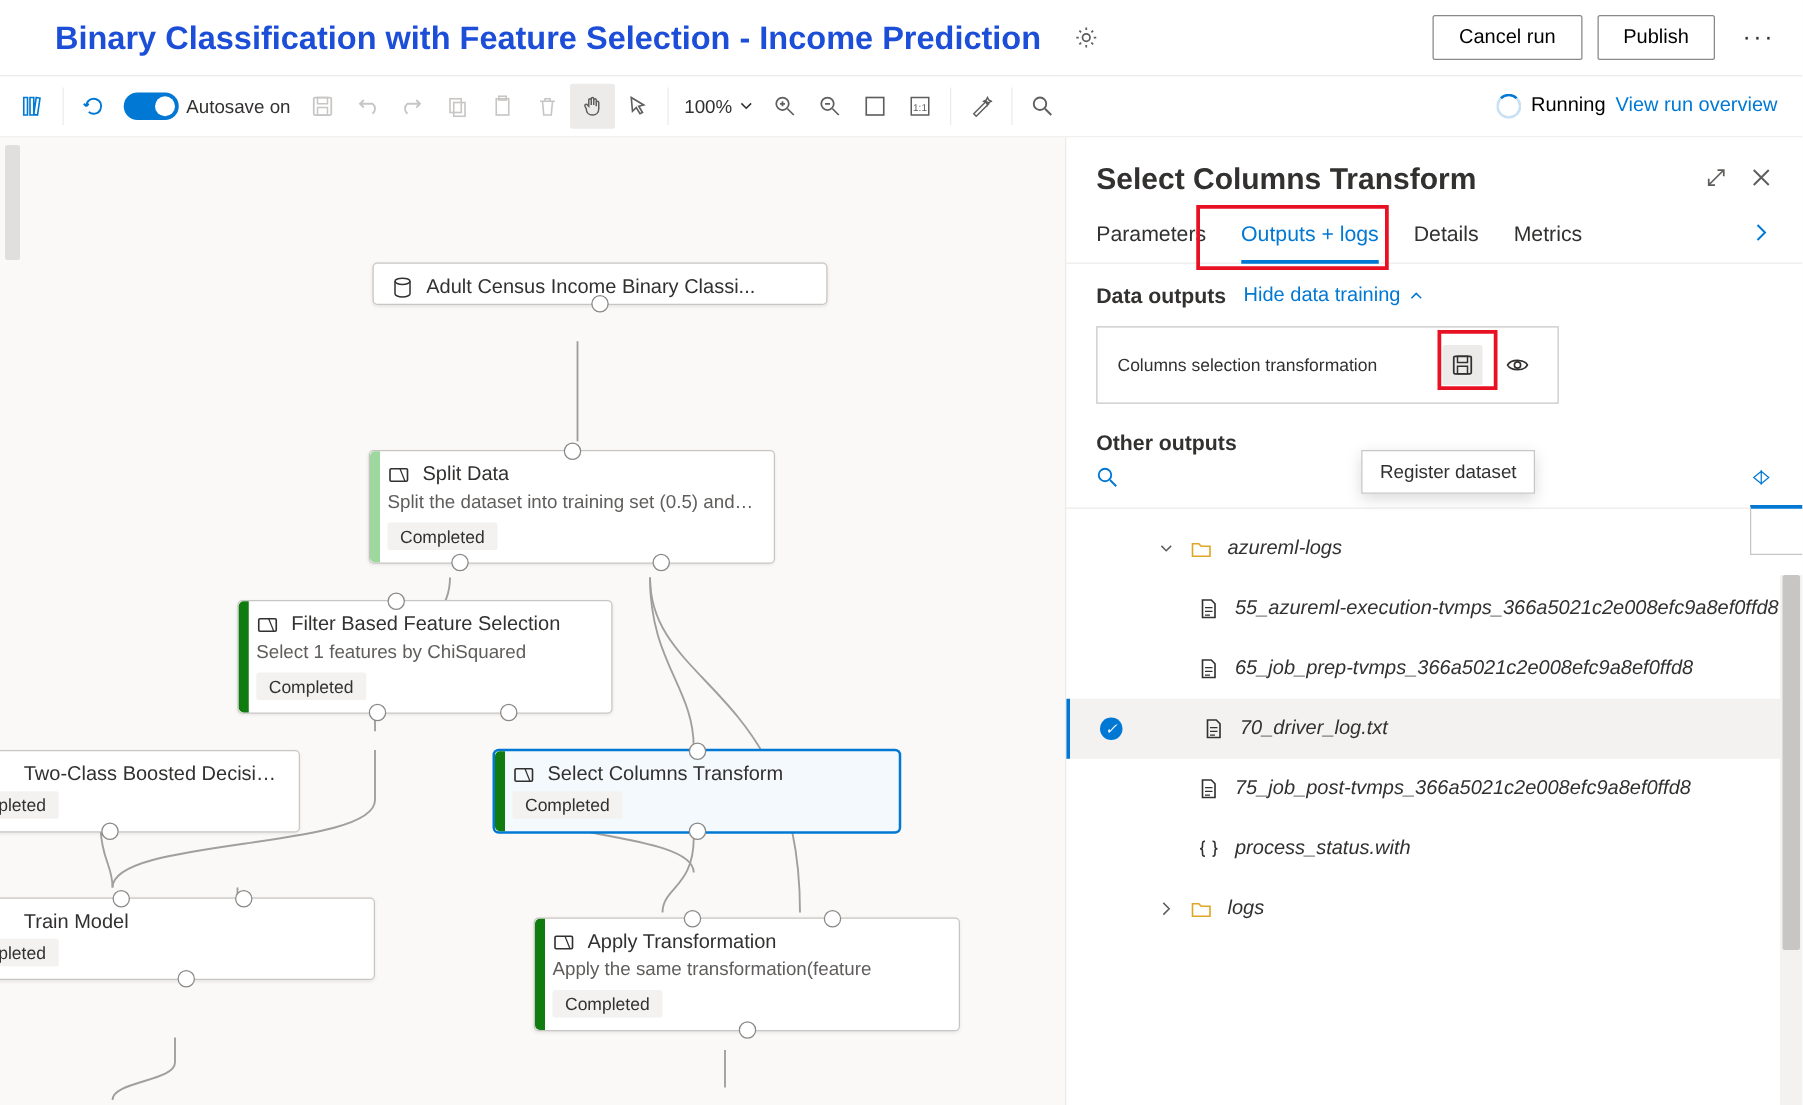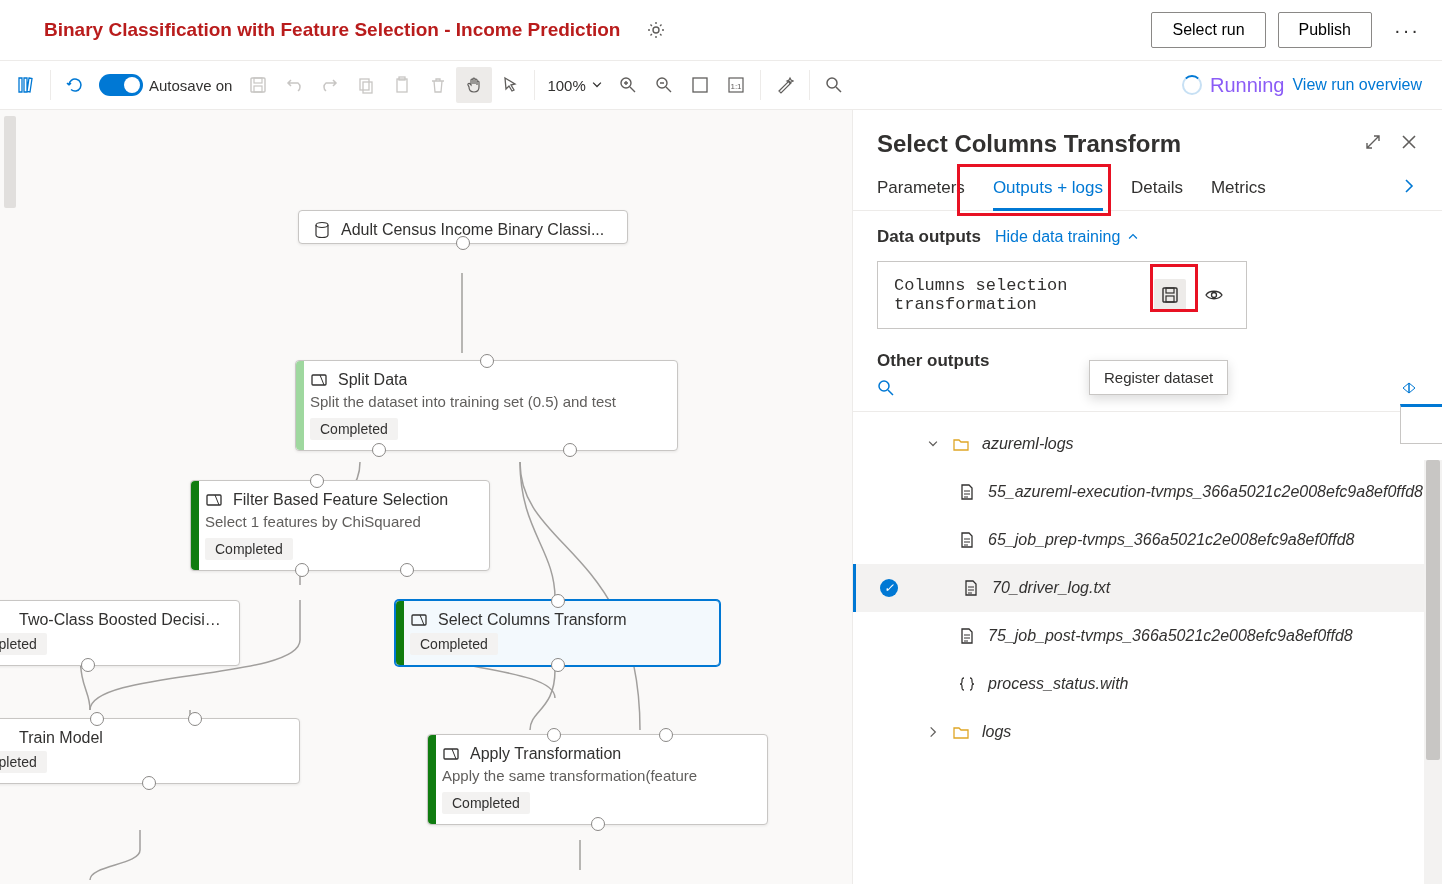--- a/index.html
+++ b/index.html
@@ -1,39 +1,39 @@
 <!DOCTYPE html>
 <html><head>
 <meta charset="utf-8">
 <style>
 * { margin: 0; padding: 0; box-sizing: border-box; font-family: "Segoe UI", -apple-system, sans-serif; }
 html, body { width: 1442px; height: 884px; overflow: hidden; background: #fff; color: #323130; }
 
 
 .header { height: 60px; display: flex; align-items: center; padding: 0 16px 0 44px; border-bottom: 0; }
-.title { font-size: 19px; font-weight: 600; color: #b91c1c; }
+.title { font-size: 26px; font-weight: 600; color: #1d4ed8; }
 .gear-wrap { margin-left: 18px; display: flex; align-items: center; }
 .header-spacer { flex: 1; }
 .btn { height: 36px; padding: 0 20px; font-size: 16px; border: 1px solid #8a8886; background: #fff; cursor: pointer; border-radius: 2px; }
 .btn + .btn { margin-left: 12px; }
 .more-dots { margin-left: 16px; font-size: 20px; letter-spacing: 2px; cursor: pointer; padding: 0 6px; color: #323130; }
 
 
 .toolbar { height: 50px; display: flex; align-items: center; border-top: 1px solid #edebe9; border-bottom: 1px solid #edebe9; padding: 0 8px; gap: 0; }
 .tool-btn { width: 36px; height: 36px; display: inline-flex; align-items: center; justify-content: center; cursor: pointer; border-radius: 2px; color: #605e5c; }
 .tool-btn.disabled { color: #c8c6c4; }
 .tool-btn.active { background: #edebe9; }
 .divider { width: 1px; height: 30px; background: #edebe9; margin: 0 6px; }
 .toggle { width: 44px; height: 22px; background: #0078d4; border-radius: 11px; position: relative; cursor: pointer; margin: 0 6px; }
 .toggle-knob { position: absolute; right: 3px; top: 3px; width: 16px; height: 16px; background: #fff; border-radius: 50%; }
 .autosave-label { font-size: 15px; color: #323130; margin-right: 8px;}
 .zoom-text { font-size: 15px; margin: 0 6px; display:flex; align-items:center; gap:4px;}
 .status-right { margin-left: auto; display: flex; align-items: center; gap: 8px; padding-right: 12px;}
 .running-spinner { width: 20px; height: 20px; border: 2px solid #c7e0f4; border-top-color: #0078d4; border-radius: 50%; }
-.running-text { font-size: 20px; color: #8b5cf6; }
+.running-text { font-size: 16px; color: #000000; }
 .link { color: #0078d4; font-size: 16px; cursor: pointer; }
 
 
 .main { position: relative; height: calc(100% - 110px); display: flex; }
 .canvas { flex: 1; background: #faf9f8; position: relative; overflow: hidden; }
 .sidebar-handle { position: absolute; left: 4px; top: 6px; width: 12px; height: 92px; background: #e1dfdd; border-radius: 2px; }
 .svg-edges { position: absolute; inset: 0; width: 100%; height: 100%; pointer-events: none; }
 
 .node { position: absolute; background: #fff; border: 1px solid #c8c6c4; border-radius: 4px; box-shadow: 0 1px 3px rgba(0,0,0,0.08); font-size: 15px; }
 .node .hdr { display: flex; align-items: center; gap: 10px; padding: 10px 14px 4px 14px; }
@@ -59,21 +59,21 @@
 .tab.active::after { content:""; position:absolute; left:0; right:0; bottom:-1px; height:3px; background:#0078d4;}
 .tab-box-red { position:absolute; border:3px solid #e81123; pointer-events:none;}
 .tabs .arrow-right { margin-left:auto; color:#0078d4; cursor:pointer;}
 
 .section { padding:16px 24px 0 24px;}
 .section-hdr { display:flex; align-items:center; gap:14px;}
 .section-title { font-size:17px; font-weight:600;}
 .hide-link { color:#0078d4; font-size:16px; cursor:pointer; display:flex; align-items:center; gap:6px;}
 
 .output-card { margin-top:14px; border:1px solid #c8c6c4; padding:14px 16px; display:flex; align-items:center; gap:12px; position:relative; width:370px;}
-.output-card .label { font-size:17px; flex:1;font-family:Liberation Mono, monospace;}
+.output-card .label { font-size:14px; flex:1;}
 .icon-btn { width:32px; height:32px; display:inline-flex; align-items:center; justify-content:center; cursor:pointer; border-radius:2px;}
 .icon-btn.hl { background:#edebe9;}
 .red-box { position:absolute; border:3px solid #e81123; pointer-events:none;}
 
 .tooltip { position:absolute; background:#fff; border:1px solid #c8c6c4; box-shadow:0 4px 12px rgba(0,0,0,0.15); padding:8px 14px; font-size:15px; white-space:nowrap;}
 
 .other-outputs { padding:22px 24px 8px 24px; font-size:17px; font-weight:600;}
 .search-row { padding:0 24px 10px 24px; display:flex; align-items:center; border-bottom:1px solid #edebe9;}
 .search-row .sicon { color:#0078d4; }
 .search-row .collapse { margin-left:auto; color:#0078d4; cursor:pointer;}
@@ -200,21 +200,21 @@
 </svg>
 
 <div class="header">
   <span class="title">Binary Classification with Feature Selection - Income Prediction</span>
   <span class="gear-wrap tool-btn">
       <svg class="ic" viewBox="0 0 18 18">
         <use href="#i-gear"></use>
       </svg>
     </span>
   <span class="header-spacer"></span>
-  <button class="btn">Select run</button>
+  <button class="btn">Cancel run</button>
   <button class="btn">Publish</button>
   <span class="more-dots">···</span>
 </div>
 
 <div class="toolbar">
   <span class="tool-btn" style="color:#0078d4">
       <svg class="ic" viewBox="0 0 18 18">
         <use href="#i-library"></use>
       </svg>
     </span>
@@ -327,33 +327,33 @@
         <path d="M300 490 V530 C300 570 90 560 90 600"></path>
         <path d="M410 490 V530 C410 560 555 555 555 588"></path>
         <path d="M80 540 C80 580 90 580 90 600"></path>
         <path d="M555 560 C555 600 530 600 530 620"></path>
         <path d="M190 600 V640"></path>
         <path d="M140 720 V740 C140 755 90 755 90 770"></path>
         <path d="M580 730 V760"></path>
       </g>
     </svg>
 
-    <div class="node" style="left:298px; top:100px; width:330px;">
+    <div class="node" style="left:298px; top:100px; width:364px;">
       <div class="hdr">
           <span class="icon-box">
             <svg class="ic" viewBox="0 0 18 18">
               <use href="#i-db"></use>
             </svg>
           </span>
           <span class="ntitle">Adult Census Income Binary Classi...</span>
         </div>
       <div class="port" style="left:50%; bottom:-7px; transform:translateX(-50%)"></div>
     </div>
 
-    <div class="node" style="left:295px; top:250px; width:383px;">
+    <div class="node" style="left:295px; top:250px; width:325px;">
       <div class="lstripe stripe-lightgreen"></div>
       <div class="hdr">
           <span class="icon-box">
             <svg class="ic" viewBox="0 0 18 18">
               <use href="#i-module"></use>
             </svg>
           </span>
           <span class="ntitle">Split Data</span>
         </div>
       <div class="nsub">Split the dataset into training set (0.5) and test</div>

